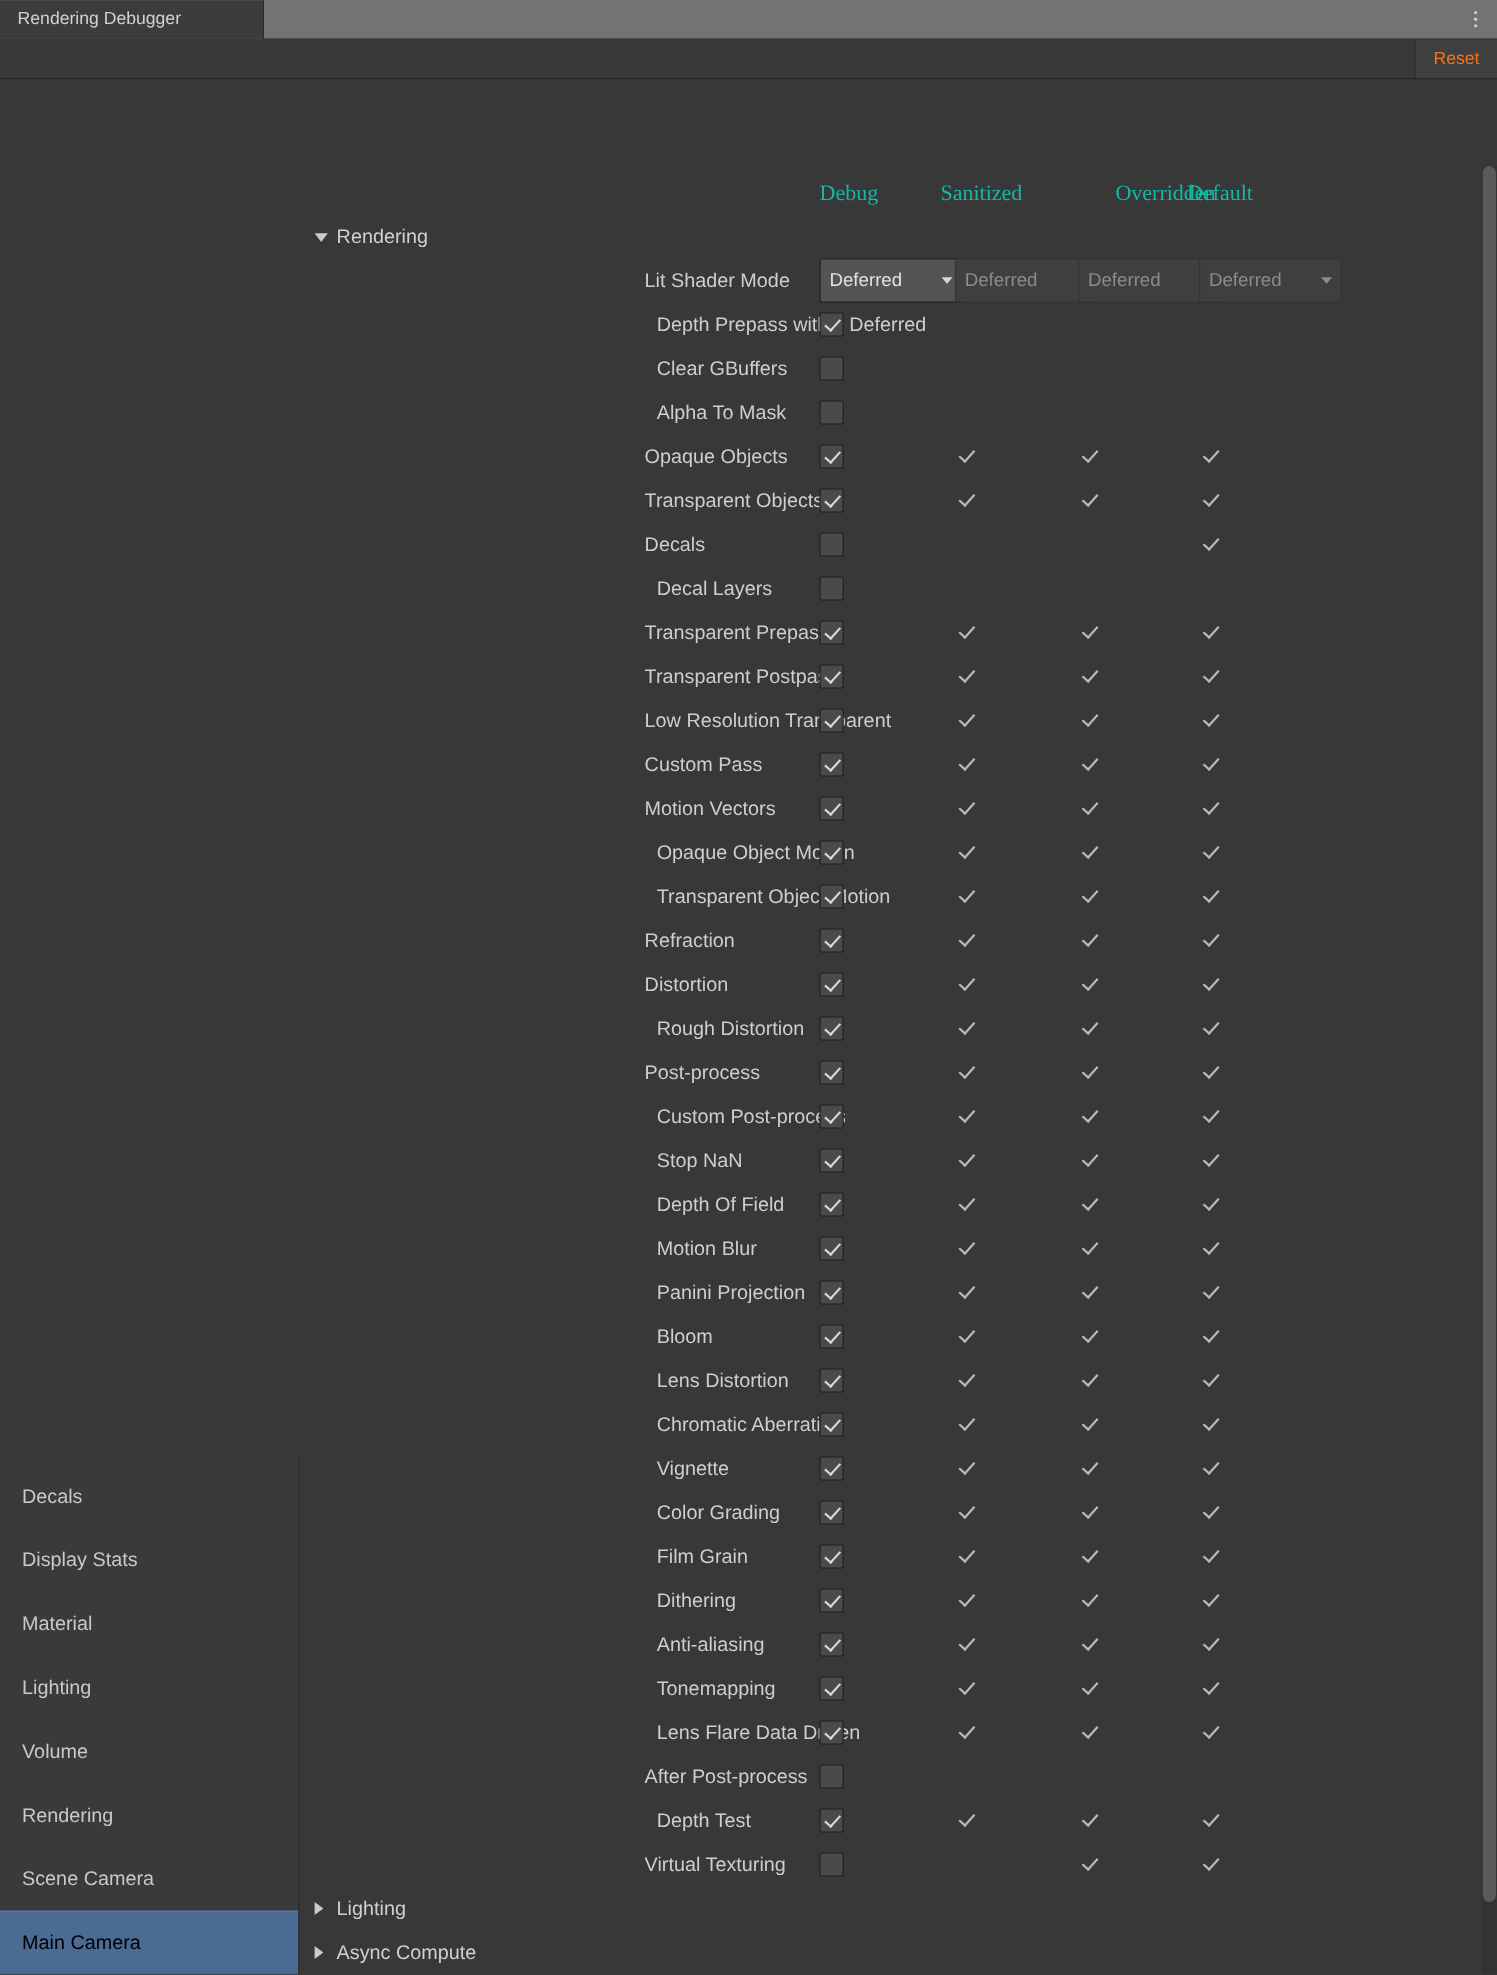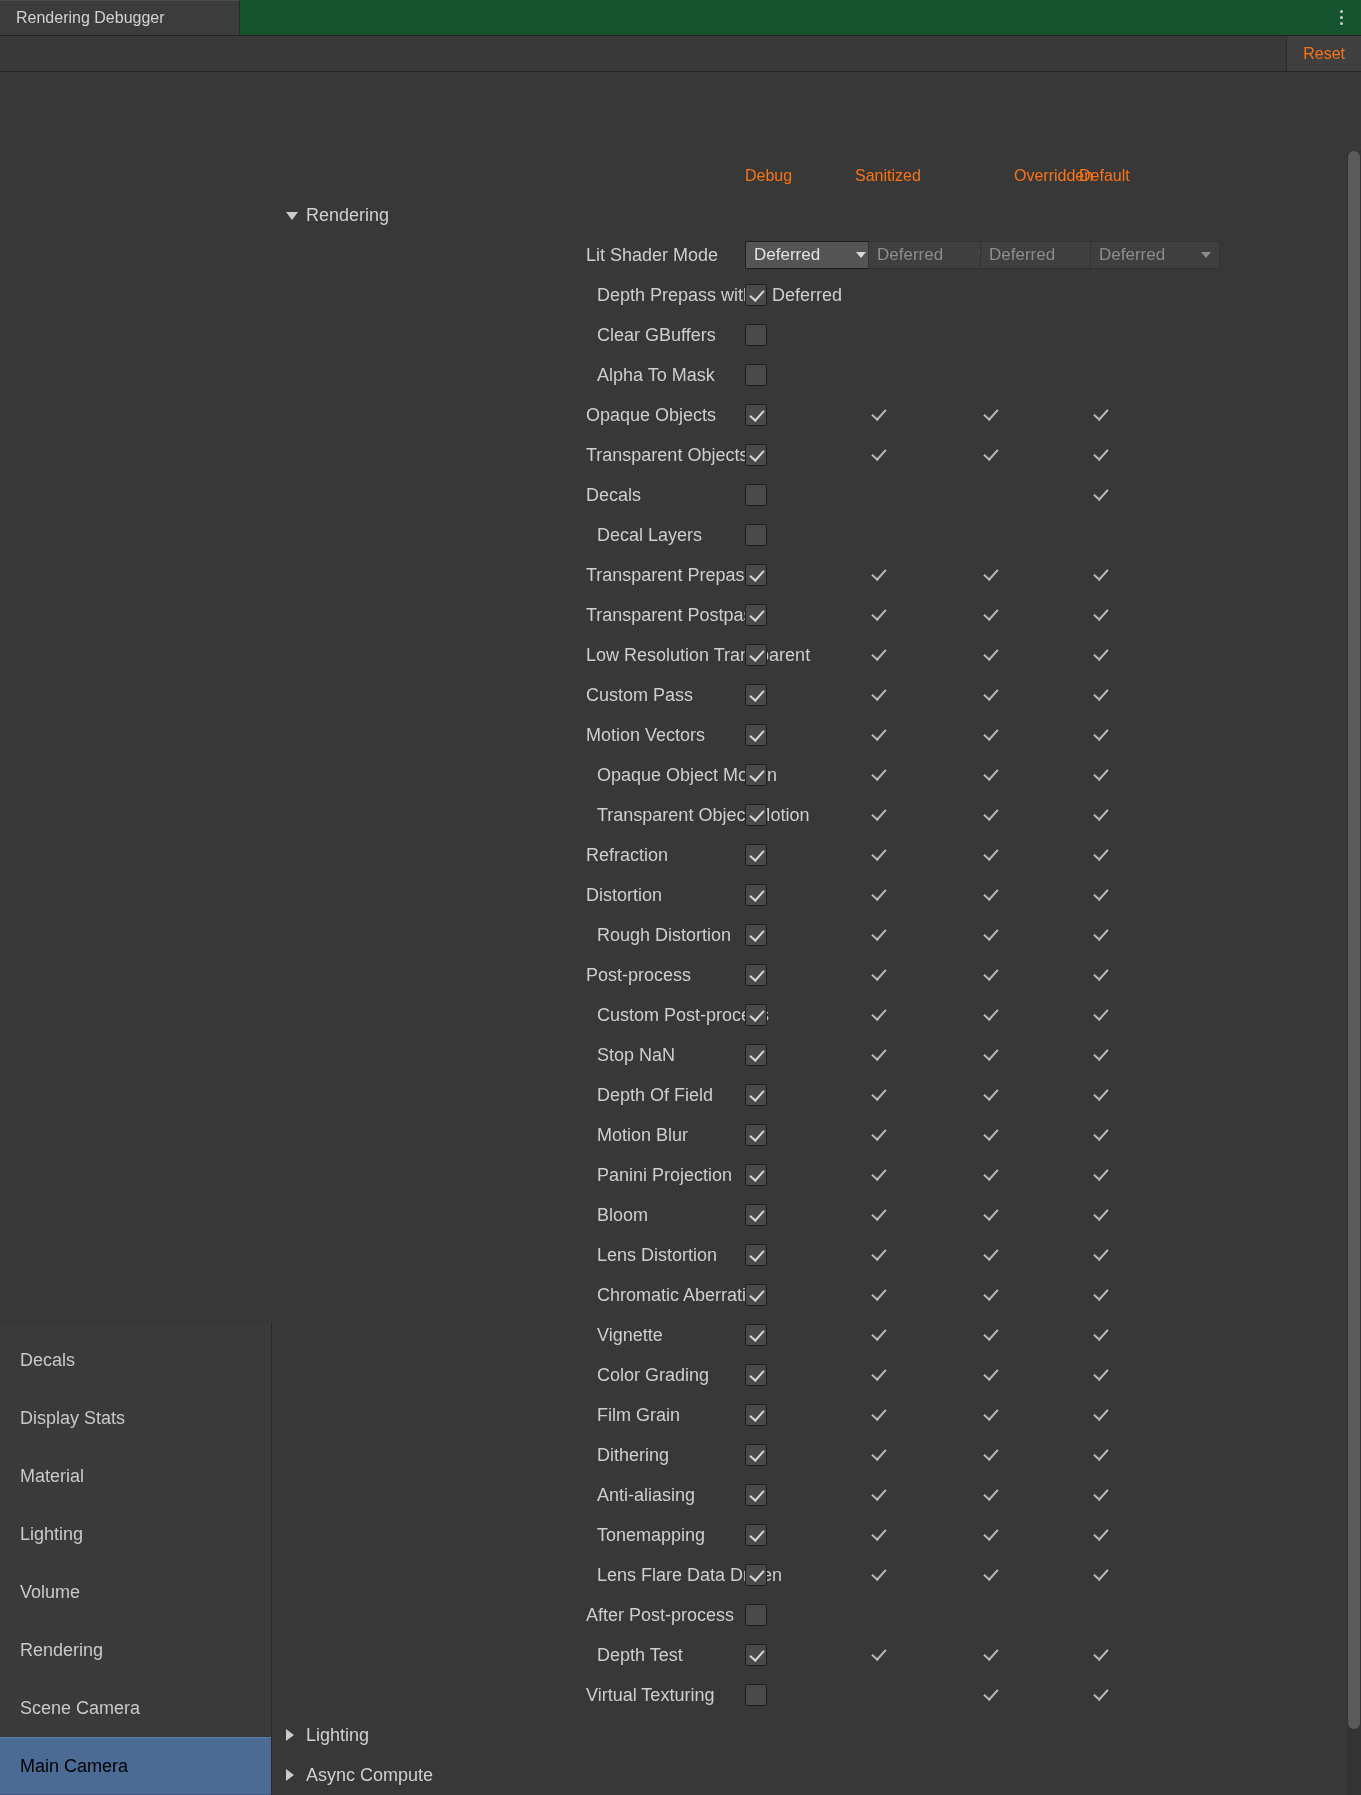--- a/index.html
+++ b/index.html
@@ -15,21 +15,21 @@
   .window {
     width: 1361px;
     height: 1795px;
     display: flex;
     flex-direction: column;
     background: #383838;
   }
   
   .titlebar {
     height: 36px;
-    background: #14532d;
+    background: #737373;
     display: flex;
     align-items: stretch;
     position: relative;
     flex: none;
     border-bottom: 1px solid #232323;
   }
   .tab {
     background: #3c3c3c;
     color: #d2d2d2;
     display: flex;
@@ -109,23 +109,24 @@
     flex: 1;
     background: #383838;
     position: relative;
     overflow: hidden;
   }
   
   .col-head {
     display: flex;
     align-items: center;
     height: 38px;
-    font-size: 16px;
-    color: #f97316;
+    font-size: 20px;
+    color: #14b8a6;
     position: relative;
+    font-family: Liberation Serif, serif;
   }
   .group-row {
     display: flex;
     align-items: center;
     height: 40px;
     font-size: 18px;
     color: #d0d0d0;
     position: relative;
     cursor: pointer;
   }
@@ -203,21 +204,21 @@
     transform: rotate(42deg);
   }
   .chk.disabled.on:after { border-color: #9b9b9b; }
   .chk.ghost {
     border: none;
     background: transparent;
   }
   .chk.ghost.on:after { border-color: #b9b9b9; }
 
   .dropdown {
-    height: 28px;
+    height: 40px;
     min-width: 130px;
     background: #545454;
     border: 1px solid #1f1f1f;
     border-radius: 2px;
     display: flex;
     align-items: center;
     padding: 0 8px;
     font-size: 17px;
     color: #e2e2e2;
     cursor: pointer;

